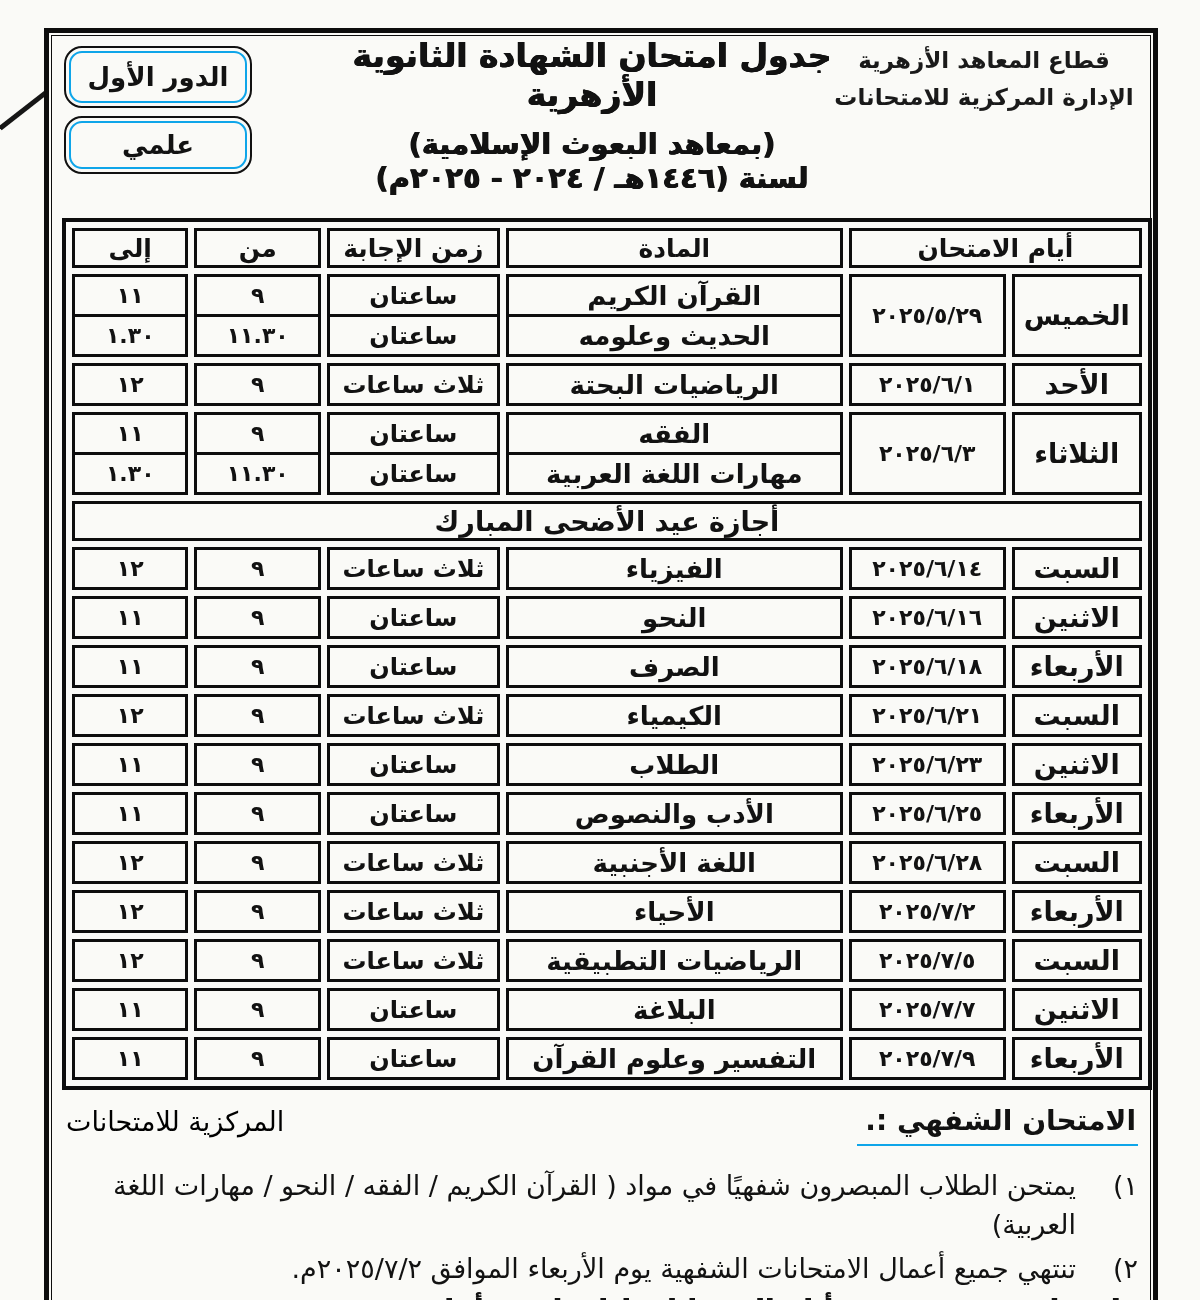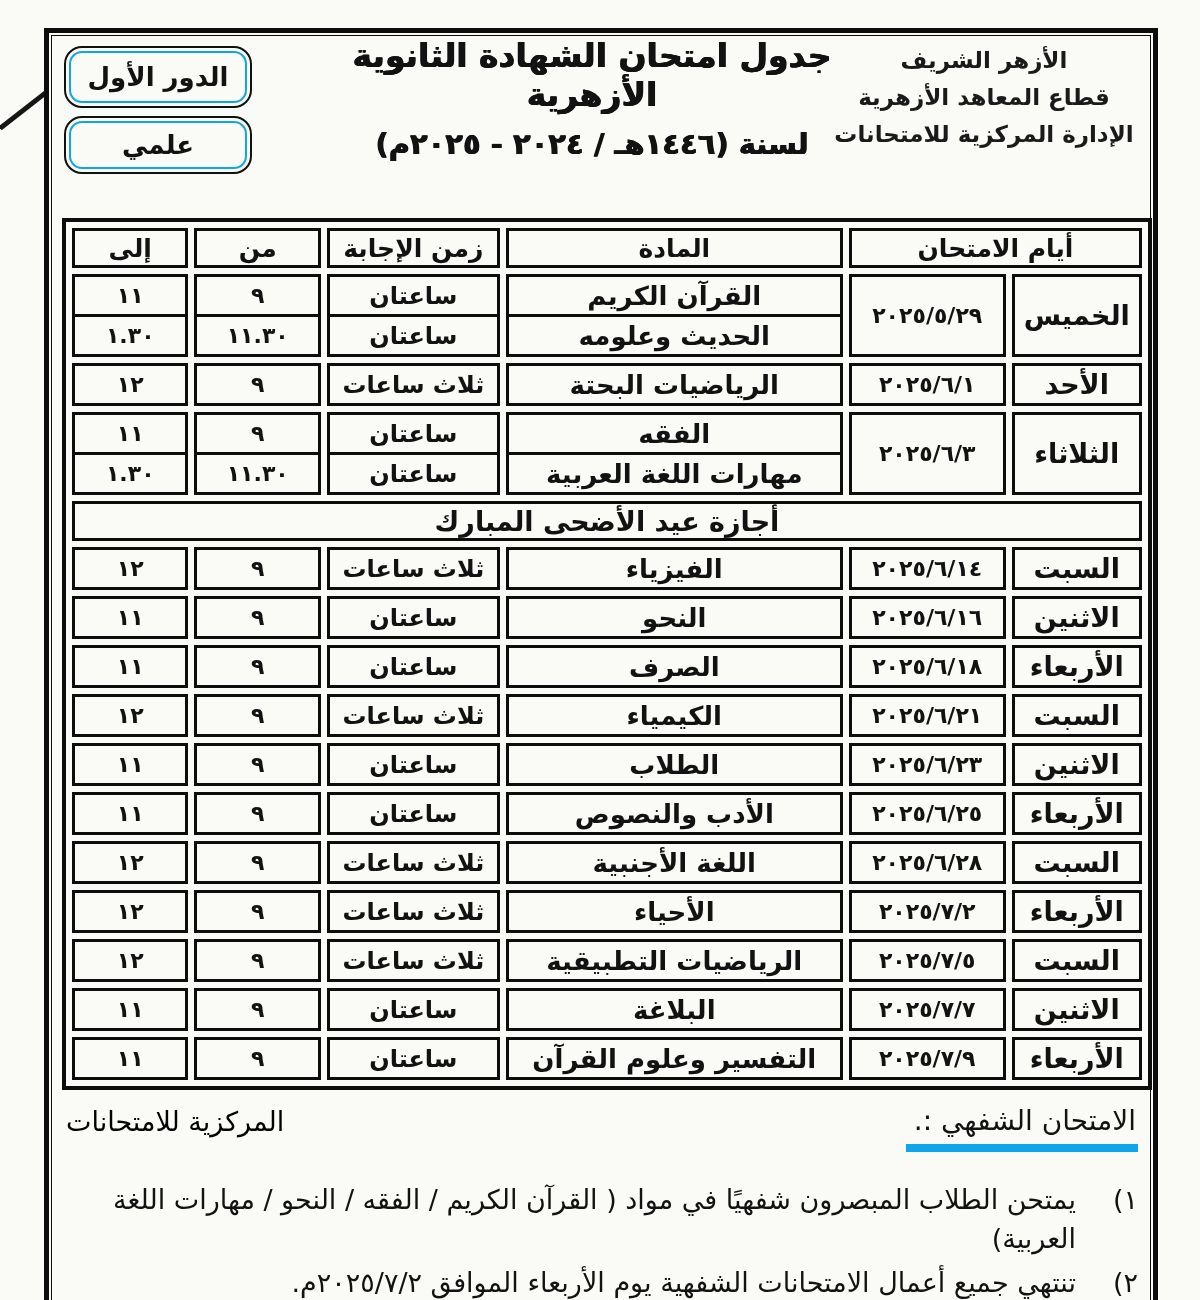--- a/index.html
+++ b/index.html
@@ -34,21 +34,21 @@
   .badge.b1{top:46px;} .badge.b1 .badge-in{height:48px;}
   .badge.b2{top:116px;} .badge.b2 .badge-in{height:44px;}
   
   .title{
     position:absolute;left:332px;top:36px;width:520px;text-align:center;
     font-weight:900;
     text-shadow:0.5px 0 0 #111,-0.5px 0 0 #111;
   }
   .title .t1{font-size:33px;}
   .title .t2{font-size:29px;margin-top:13px;}
-  .title .t3{font-size:29px;margin-top:13px;}
+  .title .t3{font-size:29px;}
   
   .org{
     position:absolute;right:66px;top:42px;width:300px;text-align:center;
     font-size:23px;font-weight:700;line-height:1.6;color:#1a1a1a;
   }
   
   .table-wrap{position:absolute;left:62px;top:218px;}
   table.exam-table{
     width:1090px;table-layout:fixed;
     border-collapse:separate;border-spacing:6px;
@@ -69,22 +69,22 @@
   td.holiday{height:34px;font-size:27px;}
   
   .watermark{
     position:absolute;left:66px;top:1106px;font-size:27px;color:#000000;
     font-weight:400;
   }
   .footer{
     position:absolute;right:62px;left:70px;top:1104px;
   }
   .oral-heading{
-    display:inline-block;font-size:28px;font-weight:400;
-    border-bottom:8px solid #0ea5e9;padding:0 2px 7px 8px;margin-bottom:28px;
+    display:inline-block;font-size:28px;font-weight:700;
+    border-bottom:2px solid #0ea5e9;padding:0 2px 7px 8px;margin-bottom:20px;
   }
   .foot-item{
     display:flex;gap:30px;align-items:flex-start;
     font-size:27px;line-height:1.45;margin-bottom:5px;
   }
   .foot-item .num{flex:0 0 32px;}
   .note{
     margin-top:6px;font-size:27px;font-weight:900;text-align:right;
     text-shadow:0.4px 0 0 #111,-0.4px 0 0 #111;
   }
@@ -104,25 +104,25 @@
   </div>
 </div>
 <div class="badge b2">
   <div class="badge-in">
     <span>علمي</span>
   </div>
 </div>
 
 <div class="title">
   <div class="t1">جدول امتحان الشهادة الثانوية الأزهرية</div>
+  <div class="t2">(بمعاهد البعوث الإسلامية)</div>
   <div class="t3">لسنة (١٤٤٦هـ / ٢٠٢٤ - ٢٠٢٥م)</div>
 </div>
 
 <div class="org">
-  <div>الأزهر الشريف</div>
   <div>قطاع المعاهد الأزهرية</div>
   <div>الإدارة المركزية للامتحانات</div>
 </div>
 
 <div class="table-wrap">
   <table class="exam-table" dir="rtl">
     <colgroup>
       <col style="width:130px">
         <col style="width:156px">
         <col style="width:336px">

